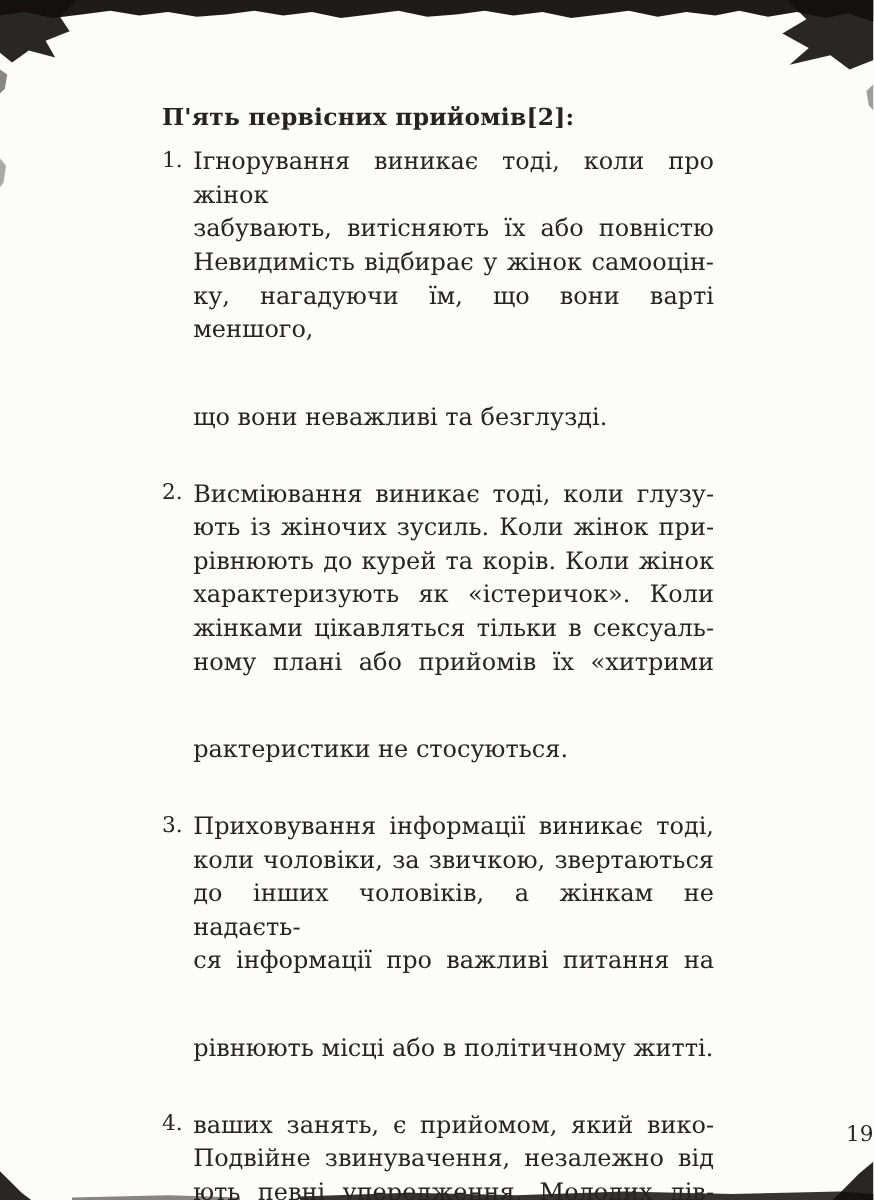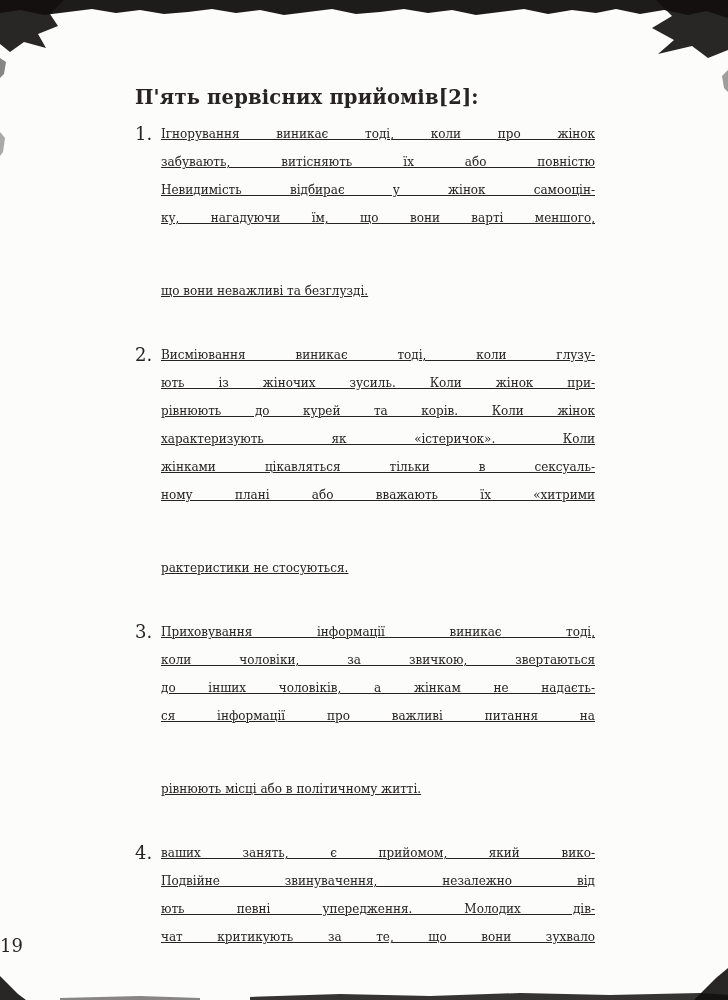--- a/index.html
+++ b/index.html
@@ -46,33 +46,32 @@
   }
   .item:last-child { margin-bottom: 0; }
   .num {
     flex: 0 0 26px;
     width: 26px;
     font-size: 18px;
     line-height: 28px;
   }
   .lines { flex: 1 1 auto; min-width: 0; }
   .line {
-    font-size: 12px;
+    font-size: 20px;
     line-height: 28px;
     text-align: justify;
     text-align-last: justify;
-    text-decoration: underline;
   }
   .line.final { text-align-last: left; margin-top: 45px; }
   .page-number {
     position: absolute;
     left: 0;
     right: 0;
     top: 932px;
-    text-align: left;
+    text-align: right;
     font-size: 18px;
     line-height: 28px;
   }
 </style>
 </head>
 <body>
 
 <div class="page">
 
   <svg class="scan-artifacts" width="728" height="1000" viewBox="0 0 728 1000" xmlns="http://www.w3.org/2000/svg">
@@ -104,21 +103,21 @@
     </div>
 
     <div class="item">
       <div class="num">2.</div>
       <div class="lines">
           <div class="line">Висміювання виникає тоді, коли глузу-</div>
           <div class="line">ють із жіночих зусиль. Коли жінок при-</div>
           <div class="line">рівнюють до курей та корів. Коли жінок</div>
           <div class="line">характеризують як «істеричок». Коли</div>
           <div class="line">жінками цікавляться тільки в сексуаль-</div>
-          <div class="line">ному плані або вважають їх «хитрими</div>
+          <div class="line">ному плані або прийомів їх «хитрими</div>
           <div class="line final">рактеристики не стосуються.</div>
         </div>
     </div>
 
     <div class="item">
       <div class="num">3.</div>
       <div class="lines">
           <div class="line">Приховування інформації виникає тоді,</div>
           <div class="line">коли чоловіки, за звичкою, звертаються</div>
           <div class="line">до інших чоловіків, а жінкам не надаєть-</div>

